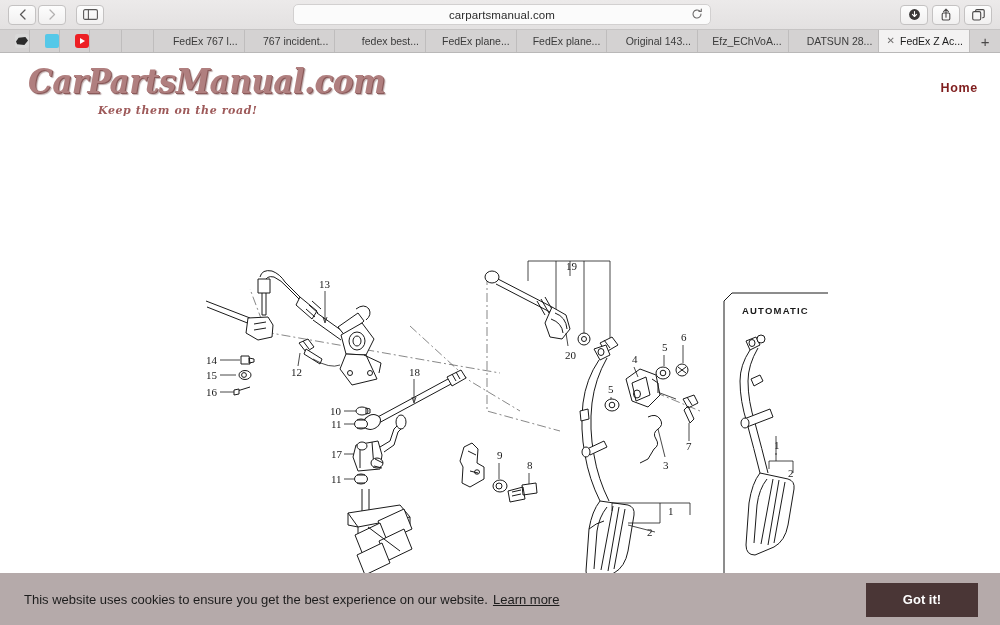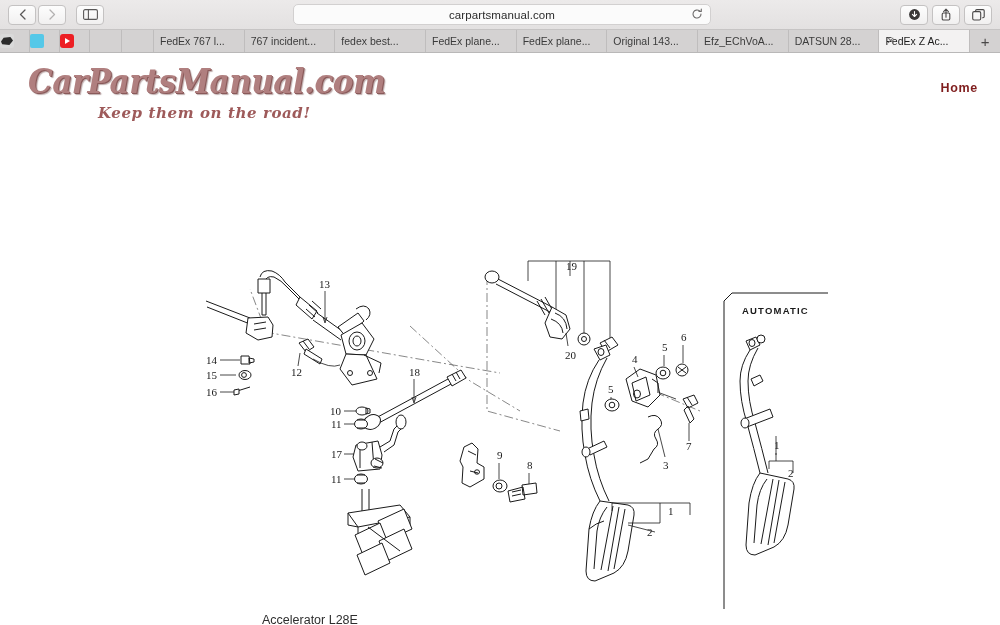--- a/index.html
+++ b/index.html
@@ -69,21 +69,21 @@
   #tab-bar {
     height: 23px;
     display: flex;
     align-items: stretch;
     background: #d8d6d6;
     border-top: 1px solid #c6c4c4;
   }
   .tab {
     display: flex;
     align-items: center;
-    justify-content: flex-start;
+    justify-content: flex-end;
     border-right: 1px solid #bfbdbd;
     background: #d4d2d2;
     font-size: 10.5px;
     color: #3b3b3b;
     overflow: hidden;
     white-space: nowrap;
     cursor: default;
     position: relative;
   }
   .tab.pinned { width: 30px; flex: 0 0 30px; }
@@ -162,21 +162,21 @@
     white-space: nowrap;
     transform: scaleY(1.1);
     transform-origin: left top;
   }
   #logo-tagline {
     margin-top: 7px;
     margin-left: 70px;
     font-family: "DejaVu Serif", serif;
     font-style: italic;
     font-weight: bold;
-    font-size: 15px;
+    font-size: 11px;
     color: #9e5a5a;
     letter-spacing: .6px;
   }
   #home-link {
     font-size: 12.5px;
     font-weight: bold;
     color: #7f1d1d;
     letter-spacing: .7px;
     margin-top: 20px;
     cursor: pointer;
@@ -559,14 +559,20 @@
       <text class="cal-num" x="409" y="265">18</text>
       <text class="cal-num" x="566" y="159">19</text>
       <text class="cal-num" x="565" y="248">20</text>
       <text class="cal-num" x="774" y="338">1</text>
       <text class="cal-num" x="788" y="366">2</text>
     </svg>
   </div>
 
   <div id="diagram-caption">Accelerator L28E</div>
 
+  <div id="cookie-banner">
+    <div id="cookie-text">
+      <span>This website uses cookies to ensure you get the best experience on our website.</span><a id="cookie-learn-more">Learn more</a>
+    </div>
+    <button id="cookie-accept">Got it!</button>
+  </div>
 
 </div>
 
 </body></html>

